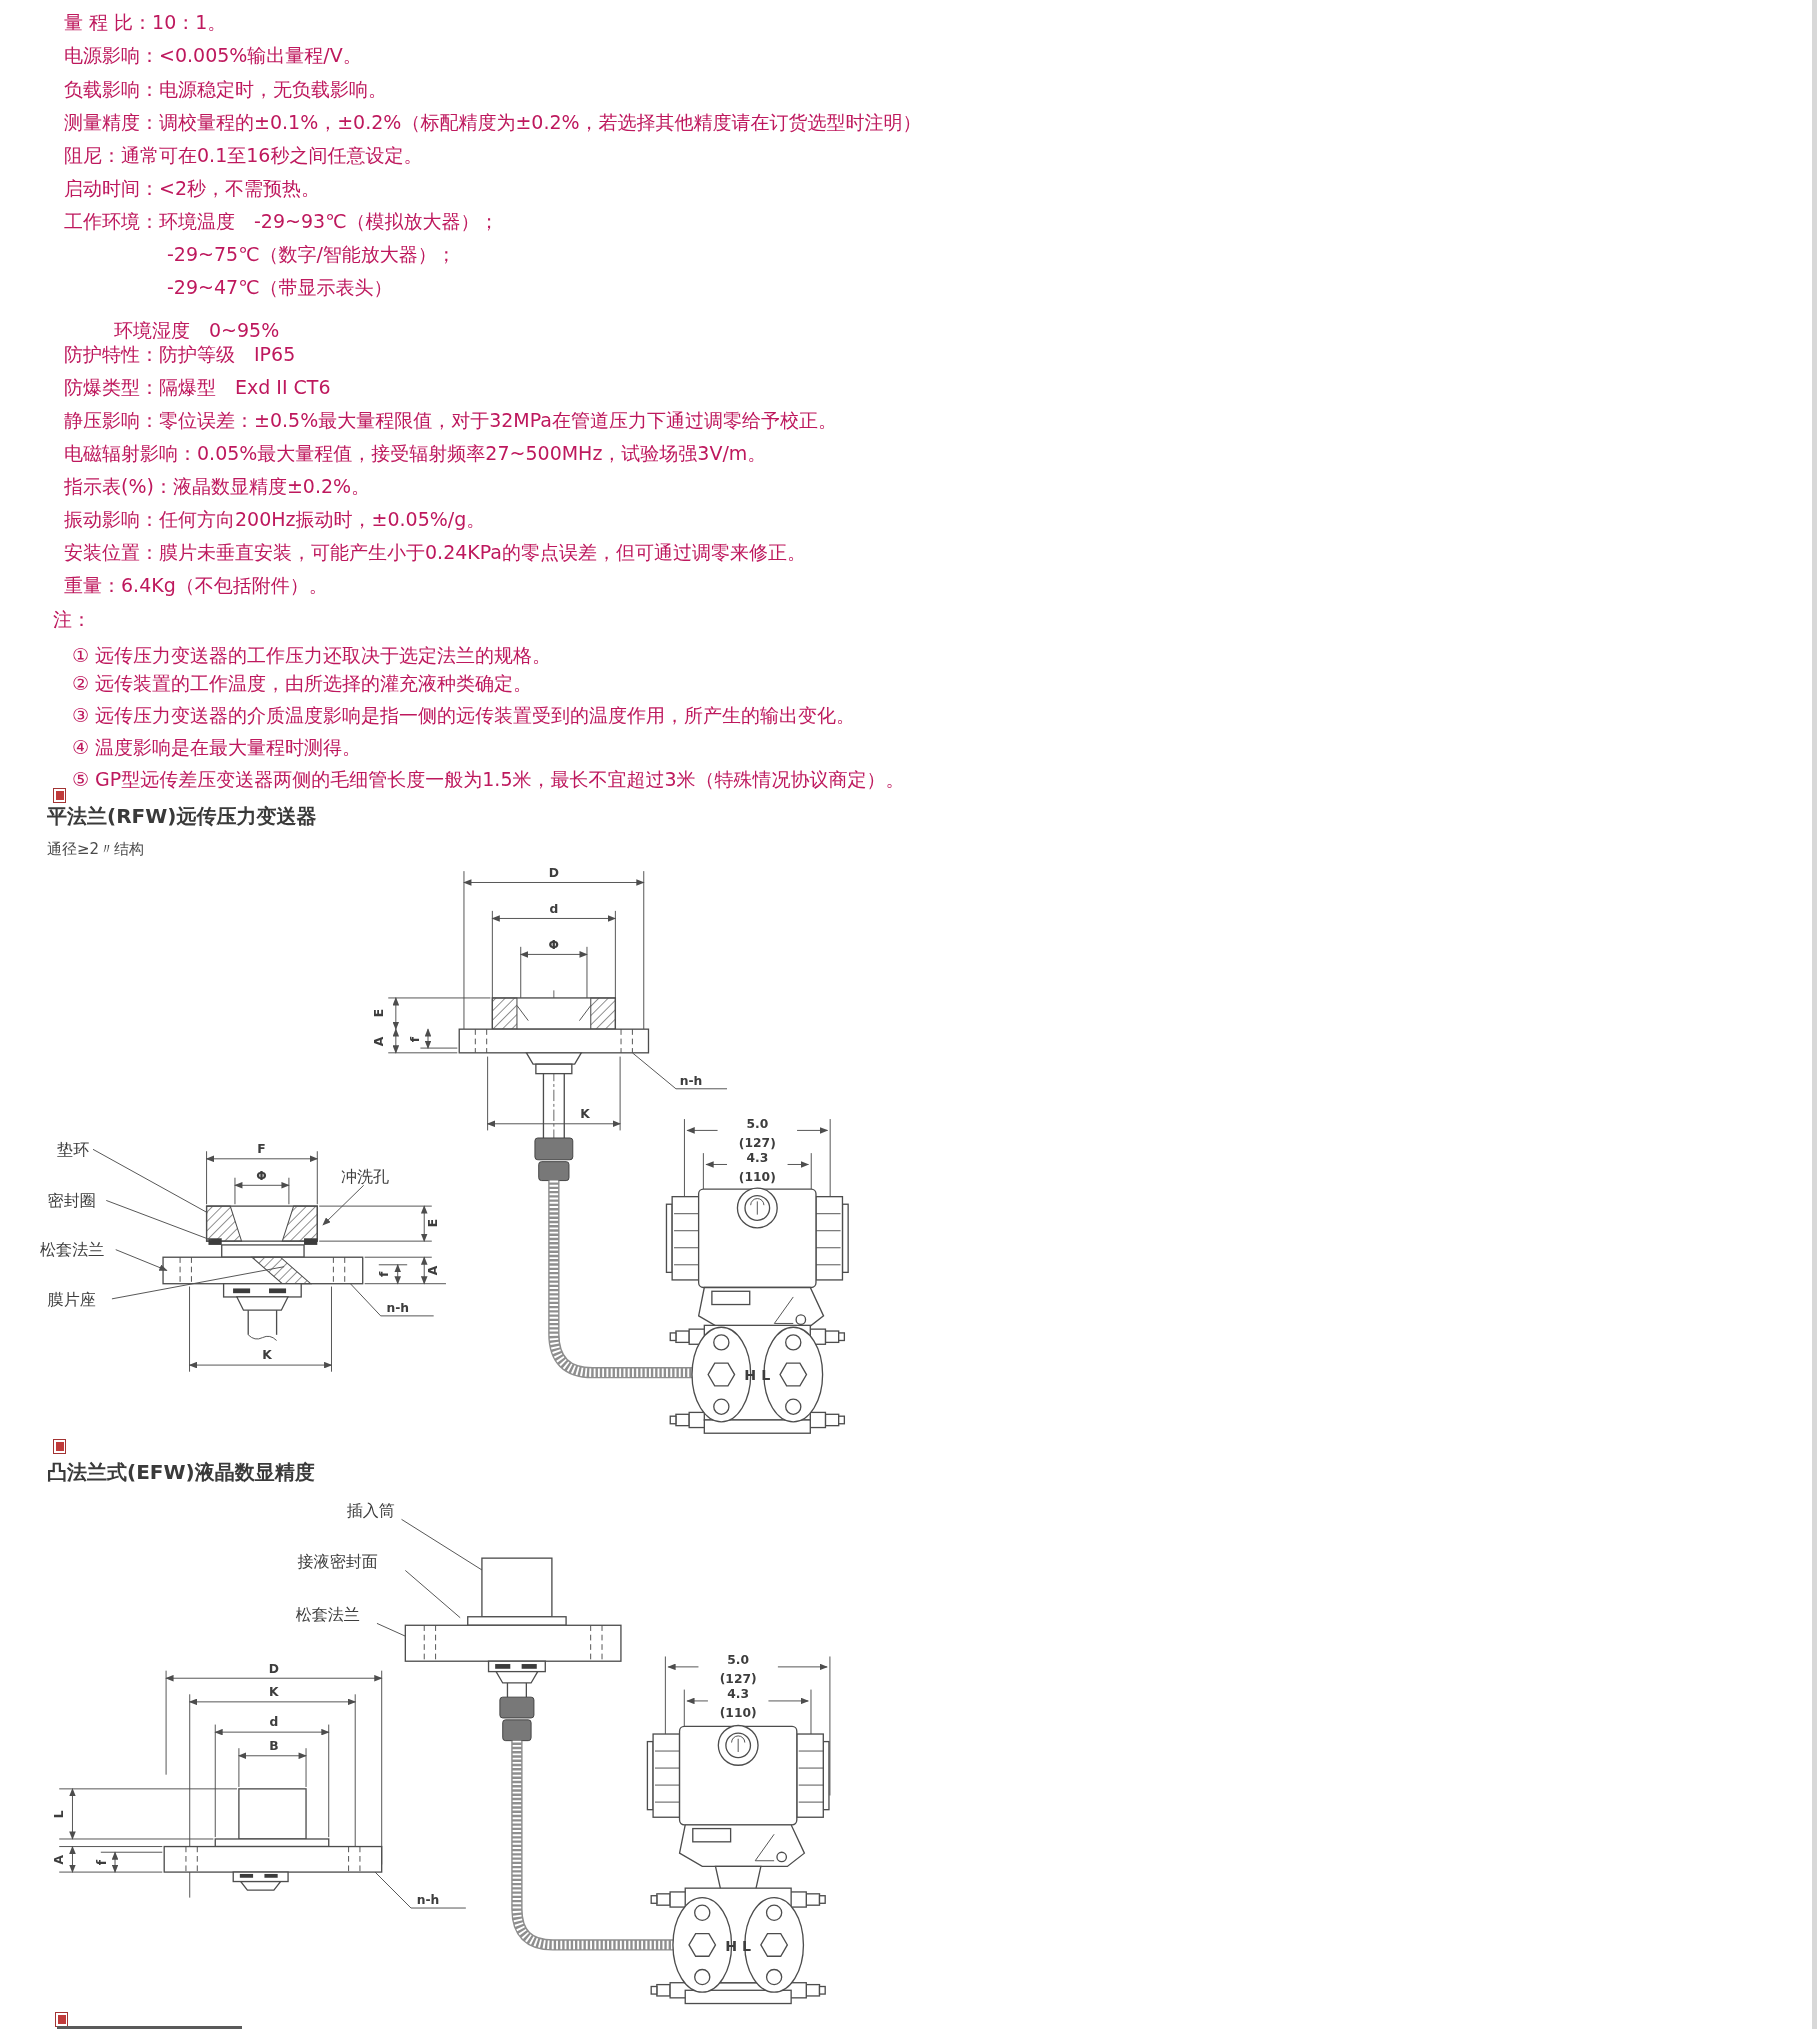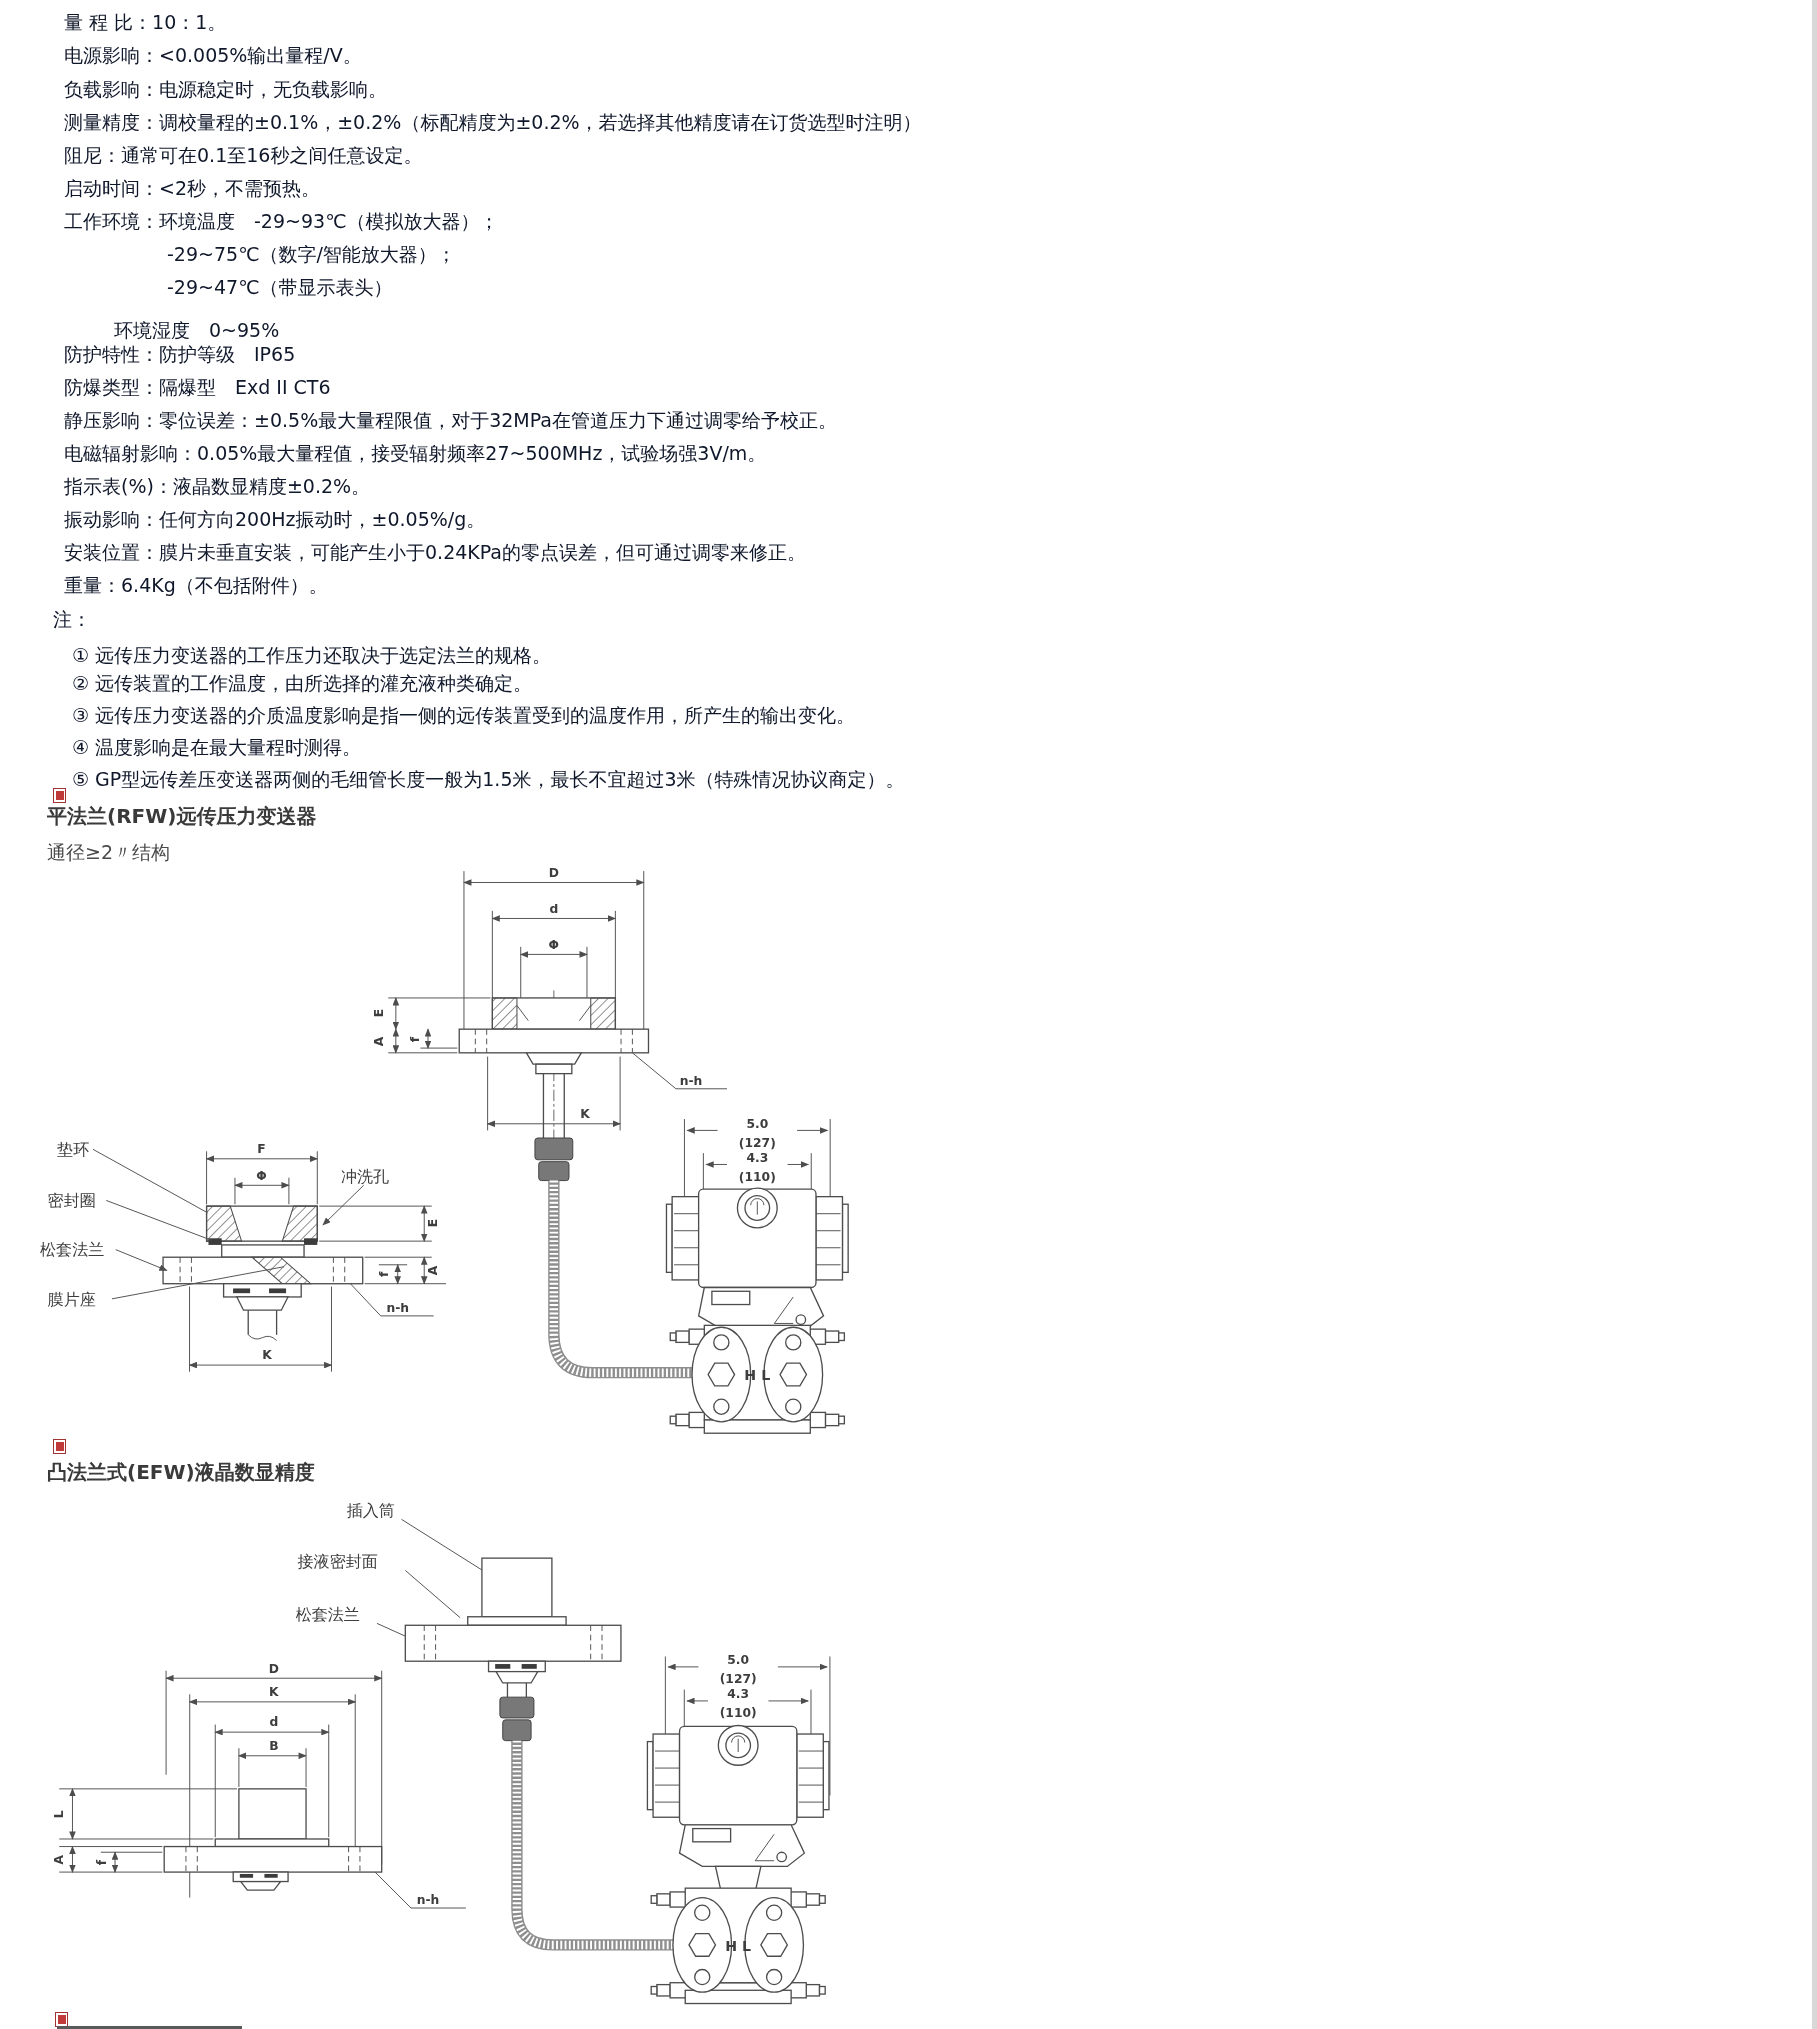--- a/index.html
+++ b/index.html
@@ -1,23 +1,23 @@
 <!DOCTYPE html>
 <html style="font-size:15px"><head>
 <meta charset="utf-8">
 <style>
   html,body{margin:0;padding:0;}
   body{
     width:1817px;height:2030px;position:relative;background:#ffffff;
     font-family:"DejaVu Sans","Liberation Sans",sans-serif;
     color:#4a4a4a;overflow:hidden;
   }
-  .tl{position:absolute;font-size:19px;line-height:23px;white-space:pre;color:#0f172a;}
+  .tl{position:absolute;font-size:19px;line-height:23px;white-space:pre;color:#be185d;}
   .hdr{position:absolute;font-size:20px;font-weight:bold;color:#3a3a3a;white-space:pre;}
-  .sub{position:absolute;font-size:19px;color:#4a4a4a;white-space:pre;}
+  .sub{position:absolute;font-size:15px;color:#4a4a4a;white-space:pre;}
   .redicon{position:absolute;width:11.4px;height:13.2px;border:0.9px solid #a23333;background:#fff;}
   .redicon .ri-dot{position:absolute;left:1.9px;top:1.9px;right:1.9px;bottom:1.9px;background:#c03a3a;}
   .cutbar{position:absolute;background:#5a5a5a;}
   .edge{position:absolute;top:0;right:0;width:4.7px;height:2030px;background:#d8d8d8;}
   svg{position:absolute;left:0;}
   .ln{fill:#ffffff;stroke:#4d4d4d;stroke-width:1.4;}
   .lnn{fill:none;stroke:#4d4d4d;stroke-width:1.4;}
   .tn{fill:none;stroke:#4d4d4d;stroke-width:1;}
   .dsh{fill:none;stroke:#4d4d4d;stroke-width:1;stroke-dasharray:6 4;}
   .cl{fill:none;stroke:#4d4d4d;stroke-width:0.9;stroke-dasharray:12 3 3 3;}

